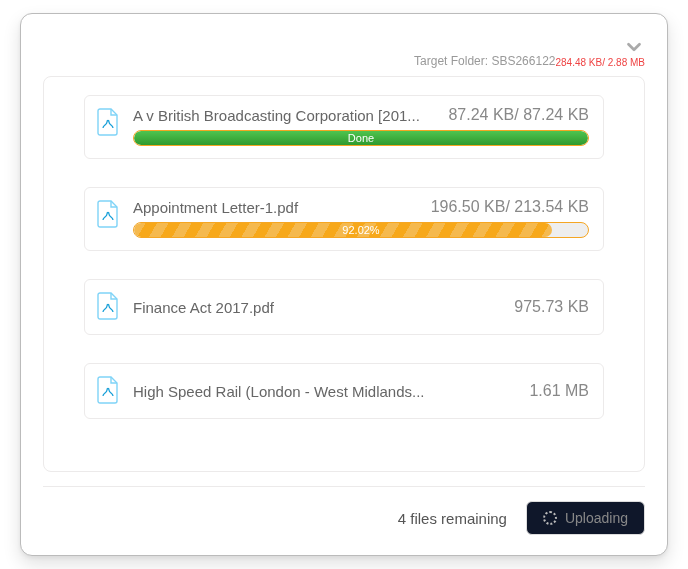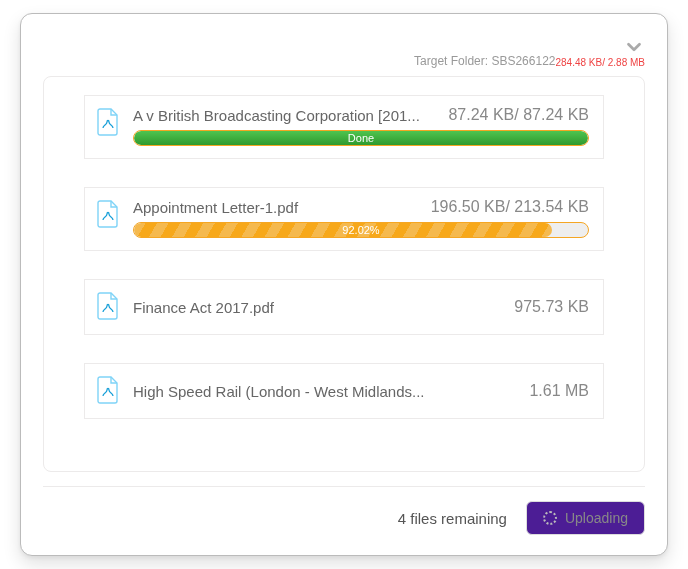--- a/index.html
+++ b/index.html
@@ -51,21 +51,21 @@
   }
   .meta .totals{color:#ef4444;font-size:10px;}
   .list{
     border:1px solid var(--card-border);
     border-radius:8px;
     padding:18px 40px 24px;
     min-height:320px;
   }
   .file-row{
     border:1px solid var(--card-border);
-    border-radius:0;
+    border-radius:6px;
     padding:10px 14px 10px 12px;
     display:flex;align-items:center;
     gap:14px;
     margin-bottom:28px;
     background:#fff;
   }
   .file-row.tall{padding-bottom:12px;align-items:flex-start;}
   .pdf-icon{flex:0 0 22px;margin-top:2px;}
   .file-main{flex:1;min-width:0;}
   .file-top{
@@ -105,21 +105,21 @@
   .footer{
     border-top:1px solid var(--card-border);
     margin-top:14px;padding-top:14px;
     display:flex;justify-content:flex-end;align-items:center;gap:19px;
   }
   .remaining{font-size:15px;color:#555;}
   .upload-btn{
     display:flex;align-items:center;gap:8px;
     border:1px solid #ddd;border-radius:6px;
     padding:8px 16px;font-size:14px;color:#888;
-    background:#4c1d95;cursor:pointer;
+    background:#0f172a;cursor:pointer;
   }
   .spinner{
     width:14px;height:14px;border:2px dotted #bbb;border-radius:50%;
     display:inline-block;
   }
 </style>
 </head>
 <body>
 
 <div class="panel">

